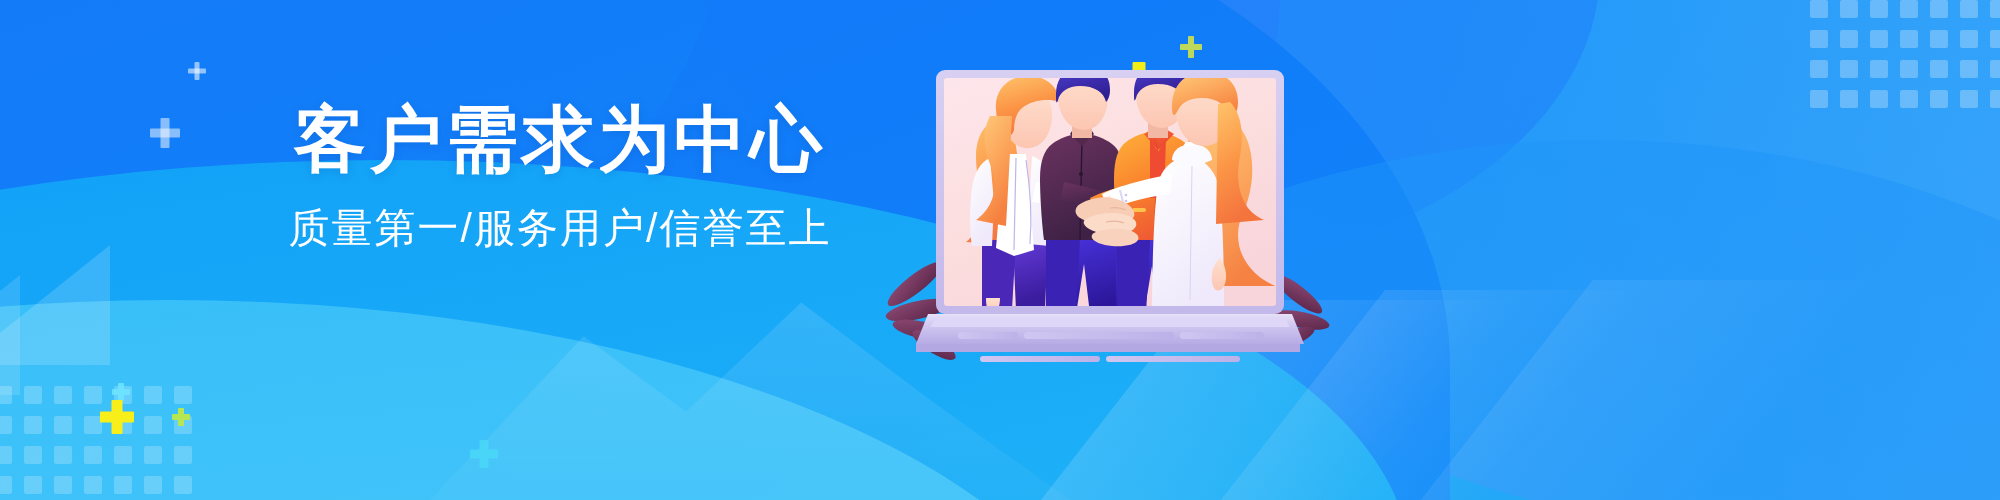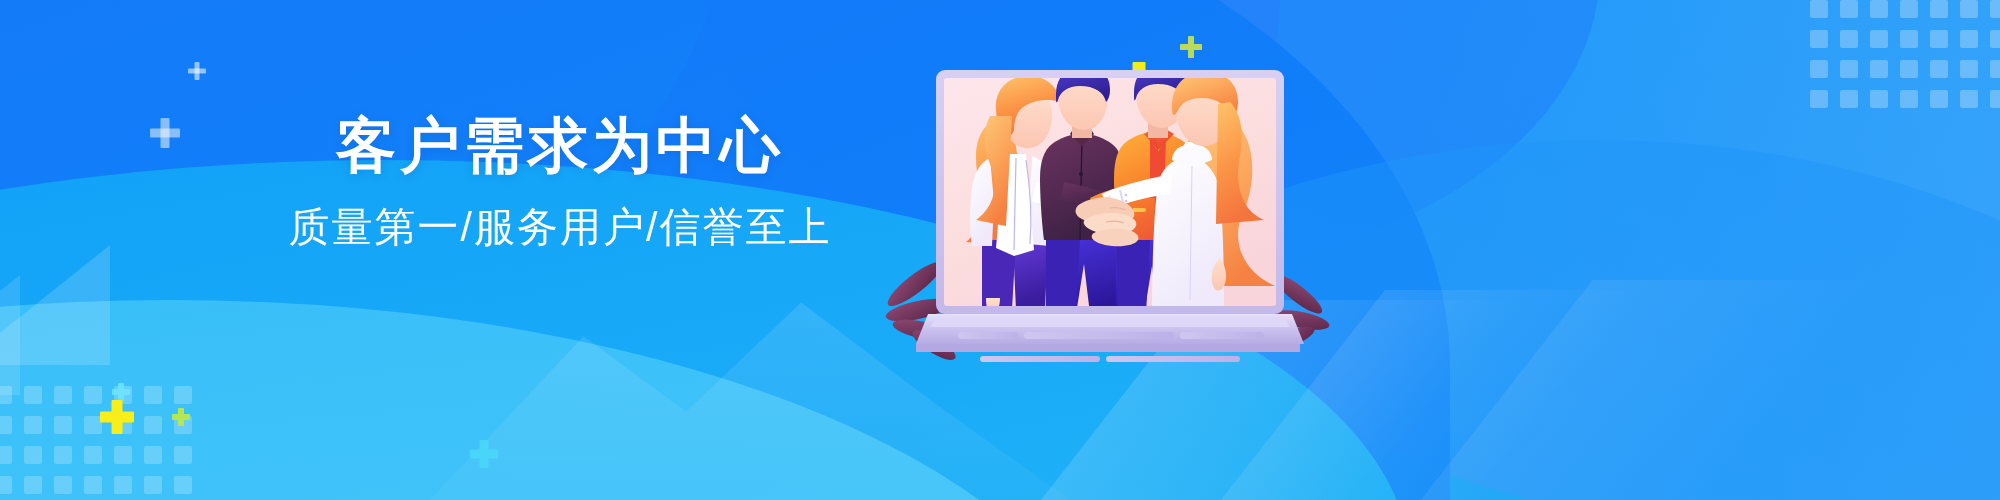--- a/index.html
+++ b/index.html
@@ -114,22 +114,22 @@
   #cross-white-2{left:150px;top:118px;width:30px;height:30px;--t:9px;color:rgba(255,255,255,.5);}
   #cross-cyan-bl{left:112px;top:383px;width:18px;height:18px;--t:6px;color:#6fe6ff;opacity:.85;}
   #cross-cyan-btm{left:470px;top:440px;width:28px;height:28px;--t:9px;color:#49d8f7;opacity:.85;}
 
   
   #text-block{
     position:absolute;left:250px;top:98px;width:620px;
     text-align:center;z-index:30;
   }
   #headline{
-    margin:16px;
-    font-size:60px;
+    margin:4px;
+    font-size:72px;
     font-weight:bold;
     color:#ffffff;
     letter-spacing:4px;
     line-height:1.05;
     white-space:nowrap;
     text-shadow:0 2px 10px rgba(10,60,150,.18);
   }
   #subtitle{
     margin:26px 0 9px 0;
     font-size:41px;

